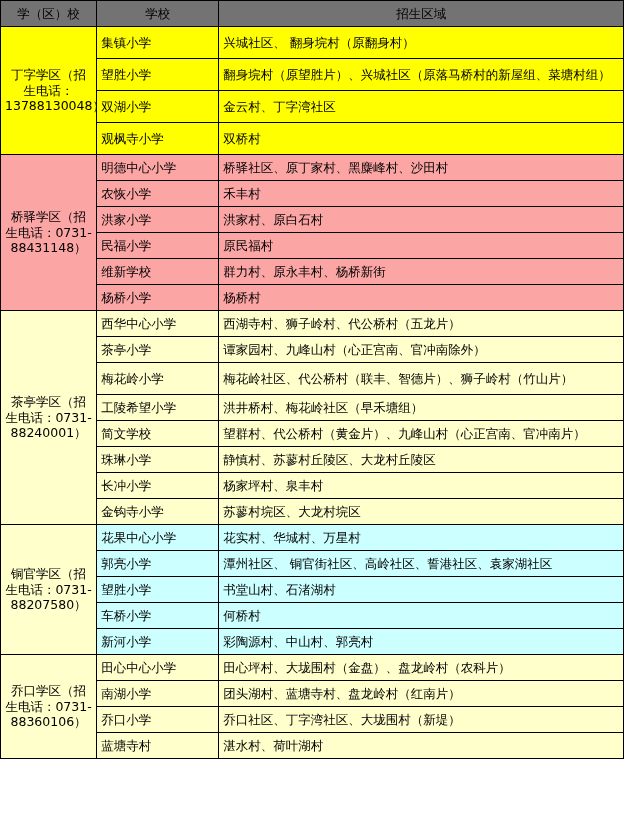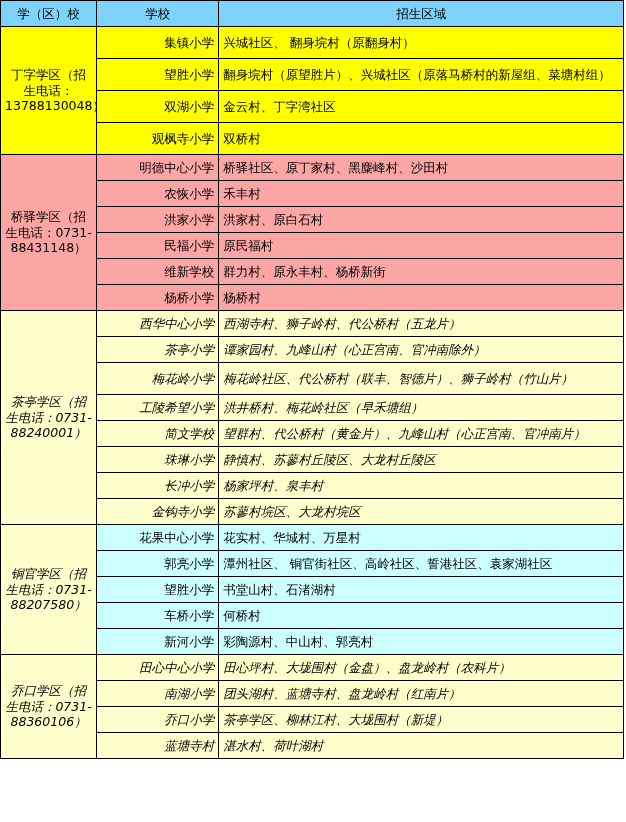--- a/index.html
+++ b/index.html
@@ -33,43 +33,43 @@
     padding: 2px 4px;
     vertical-align: middle;
     box-sizing: border-box;
   }
   col.c-zone { width: 96px; }
   col.c-school { width: 122px; }
   col.c-area { width: 404px; }
 
   thead td {
     text-align: center;
-    background: #7dd3fc;
+    background: #737373;
     height: 26px;
     font-size: 13px;
   }
   td.zone {
     text-align: center;
     font-size: 12px;
     line-height: 1.3;
     padding: 2px 2px;
   }
   td.school {
-    text-align: right;
+    text-align: left;
     font-size: 12.5px;
   }
   td.area {
     text-align: left;
     font-size: 12.5px;
     padding-left: 6px;
   }
   
   .bg-yellow { background: #ffff00; }
   .bg-cyan   { background: #fca5a5; }
-  .bg-ivory  { background: #ffffcc; font-style: italic; }
+  .bg-ivory  { background: #ffffcc; }
   .bg-lcyan  { background: #ccffff; margin-left: 32px; }
   .row-h-b td { height: 32px; }
   .row-h-c td { height: 26px; }
 </style>
 </head>
 <body>
 
 <div id="sheet">
   <table class="enroll">
     <colgroup>
@@ -190,21 +190,21 @@
         <td class="zone bg-ivory" rowspan="4">乔口学区（招生电话：0731-88360106）</td>
         <td class="school bg-ivory">田心中心小学</td>
         <td class="area bg-ivory">田心坪村、大垅围村（金盘）、盘龙岭村（农科片）</td>
       </tr>
       <tr class="row-h-c">
         <td class="school bg-ivory">南湖小学</td>
         <td class="area bg-ivory">团头湖村、蓝塘寺村、盘龙岭村（红南片）</td>
       </tr>
       <tr class="row-h-c">
         <td class="school bg-ivory">乔口小学</td>
-        <td class="area bg-ivory">茶亭学区、柳林江村、大垅围村（新堤）</td>
+        <td class="area bg-ivory">乔口社区、丁字湾社区、大垅围村（新堤）</td>
       </tr>
       <tr class="row-h-c">
         <td class="school bg-ivory">蓝塘寺村</td>
         <td class="area bg-ivory">湛水村、荷叶湖村</td>
       </tr>
 
     </tbody>
   </table>
 </div>
 

